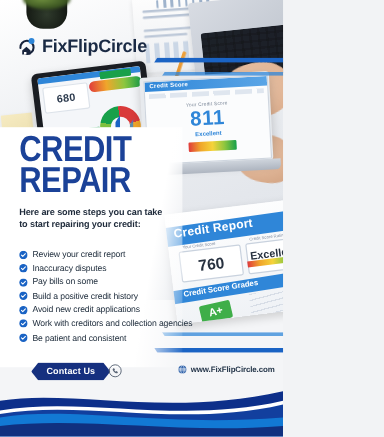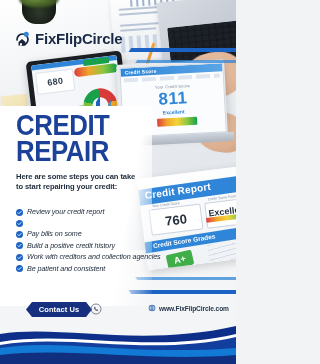--- a/index.html
+++ b/index.html
@@ -174,21 +174,21 @@
     margin:6px 0 0 8px;color:#1b4298;
     font-family:"Liberation Sans", sans-serif;
     font-weight:700;font-size:30px;line-height:26px;letter-spacing:-0.5px;
     transform:scaleX(.86);transform-origin:left center;
   }
   .title span{display:block;}
   .subtitle{
     margin:8px 0 16px 8px;color:#1e2a3a;font-size:7.6px;font-weight:700;
     line-height:10px;width:125px;letter-spacing:-0.1px;
   }
-  .bullets{list-style:none;margin:7px 0 0 8px;padding:0;font-style:italic;}
+  .bullets{list-style:none;margin:7px 0 0 8px;padding:0;}
   .bullets li{
     display:flex;align-items:center;gap:4px;margin-bottom:3.6px;
     color:#22303f;font-size:7.2px;line-height:8px;letter-spacing:-0.1px;
     white-space:nowrap;
   }
   .chk{flex:0 0 auto;width:7px;height:7px;display:block;}
 
   
   .footer{position:absolute;left:0;bottom:0;width:236px;height:66px;}
   .contact-btn{
@@ -319,34 +319,42 @@
           <circle cx="8" cy="8" r="8" fill="#1a63c4"></circle>
           <path d="M4.3 8.2 l2.5 2.5 l5-5.2" fill="none" stroke="#fff" stroke-width="2" stroke-linecap="round" stroke-linejoin="round"></path>
         </svg>
         <span>Review your credit report</span>
       </li>
       <li>
         <svg class="chk" viewBox="0 0 16 16">
           <circle cx="8" cy="8" r="8" fill="#1a63c4"></circle>
           <path d="M4.3 8.2 l2.5 2.5 l5-5.2" fill="none" stroke="#fff" stroke-width="2" stroke-linecap="round" stroke-linejoin="round"></path>
         </svg>
+        <span>Inaccuracy disputes</span>
       </li>
       <li>
         <svg class="chk" viewBox="0 0 16 16">
           <circle cx="8" cy="8" r="8" fill="#1a63c4"></circle>
           <path d="M4.3 8.2 l2.5 2.5 l5-5.2" fill="none" stroke="#fff" stroke-width="2" stroke-linecap="round" stroke-linejoin="round"></path>
         </svg>
         <span>Pay bills on some</span>
       </li>
       <li>
         <svg class="chk" viewBox="0 0 16 16">
           <circle cx="8" cy="8" r="8" fill="#1a63c4"></circle>
           <path d="M4.3 8.2 l2.5 2.5 l5-5.2" fill="none" stroke="#fff" stroke-width="2" stroke-linecap="round" stroke-linejoin="round"></path>
         </svg>
         <span>Build a positive credit history</span>
+      </li>
+      <li>
+        <svg class="chk" viewBox="0 0 16 16">
+          <circle cx="8" cy="8" r="8" fill="#1a63c4"></circle>
+          <path d="M4.3 8.2 l2.5 2.5 l5-5.2" fill="none" stroke="#fff" stroke-width="2" stroke-linecap="round" stroke-linejoin="round"></path>
+        </svg>
+        <span>Avoid new credit applications</span>
       </li>
       <li>
         <svg class="chk" viewBox="0 0 16 16">
           <circle cx="8" cy="8" r="8" fill="#1a63c4"></circle>
           <path d="M4.3 8.2 l2.5 2.5 l5-5.2" fill="none" stroke="#fff" stroke-width="2" stroke-linecap="round" stroke-linejoin="round"></path>
         </svg>
         <span>Work with creditors and collection agencies</span>
       </li>
       <li>
         <svg class="chk" viewBox="0 0 16 16">

